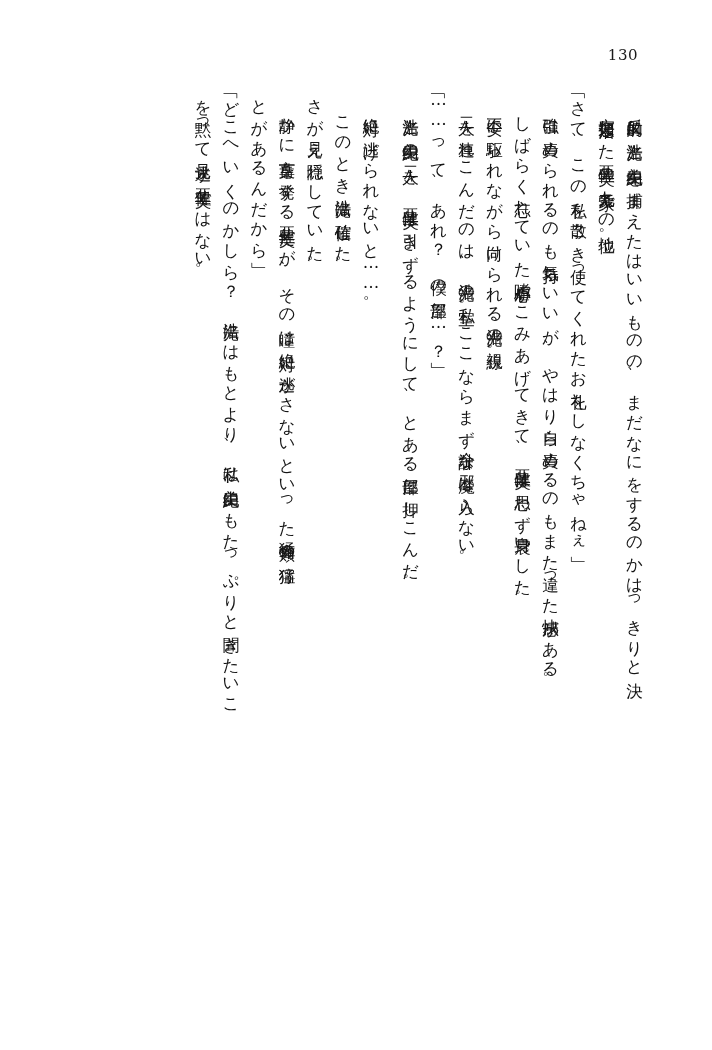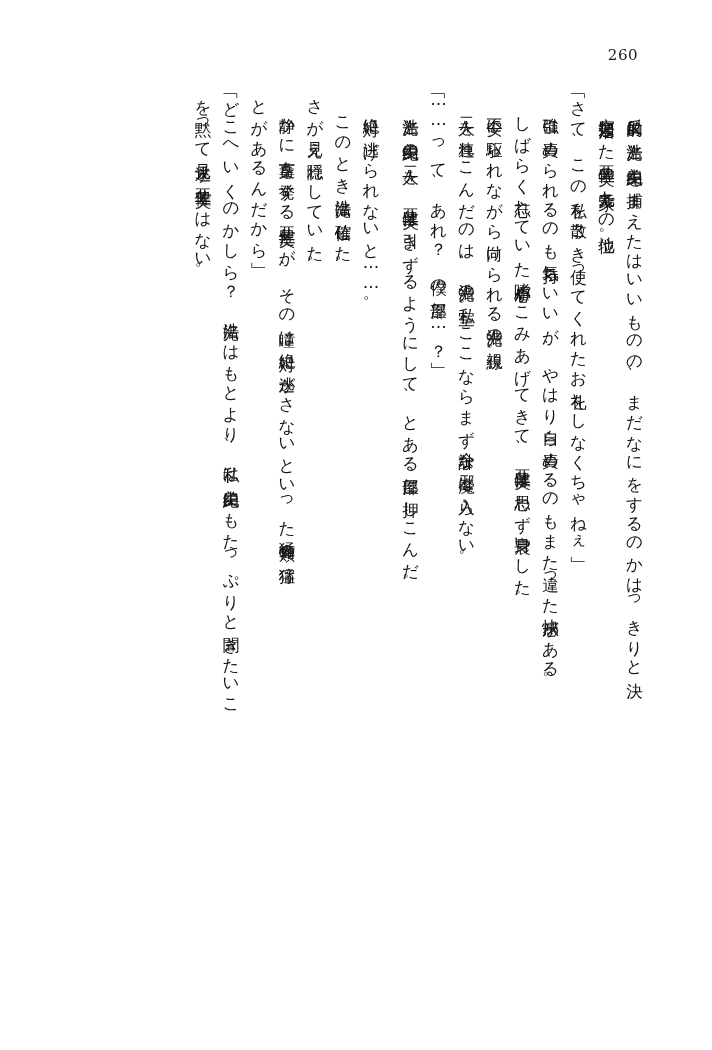--- a/index.html
+++ b/index.html
@@ -54,21 +54,21 @@
     font-family: "DejaVu Serif", "Liberation Serif", serif;
   }
   .vline.indent {
     padding-top: 17px;
   }
 </style>
 </head>
 <body>
 
 <div class="page">
-  <div class="page-number">260</div>
+  <div class="page-number">130</div>
   <div class="text-block">
     <div class="vline">を黙って見逃す亜佐美ではない。</div>
     <div class="vline">「どこへいくのかしら？　浩光にはもとより、私は美由紀にもたっぷりと聞きたいこ</div>
     <div class="vline">とがあるんだから」</div>
     <div class="vline indent">静かに言葉を発する亜佐美だが、その瞳は絶対に逃がさないといった猛禽類の獰猛</div>
     <div class="vline">さが見え隠れしていた。</div>
     <div class="vline indent">このとき浩光は確信した。</div>
     <div class="vline indent">絶対に逃げられないと……。</div>
     <div class="vline"></div>
     <div class="vline indent">浩光と美由紀の二人を、亜佐美は引きずるようにして、とある部屋に押しこんだ。</div>

